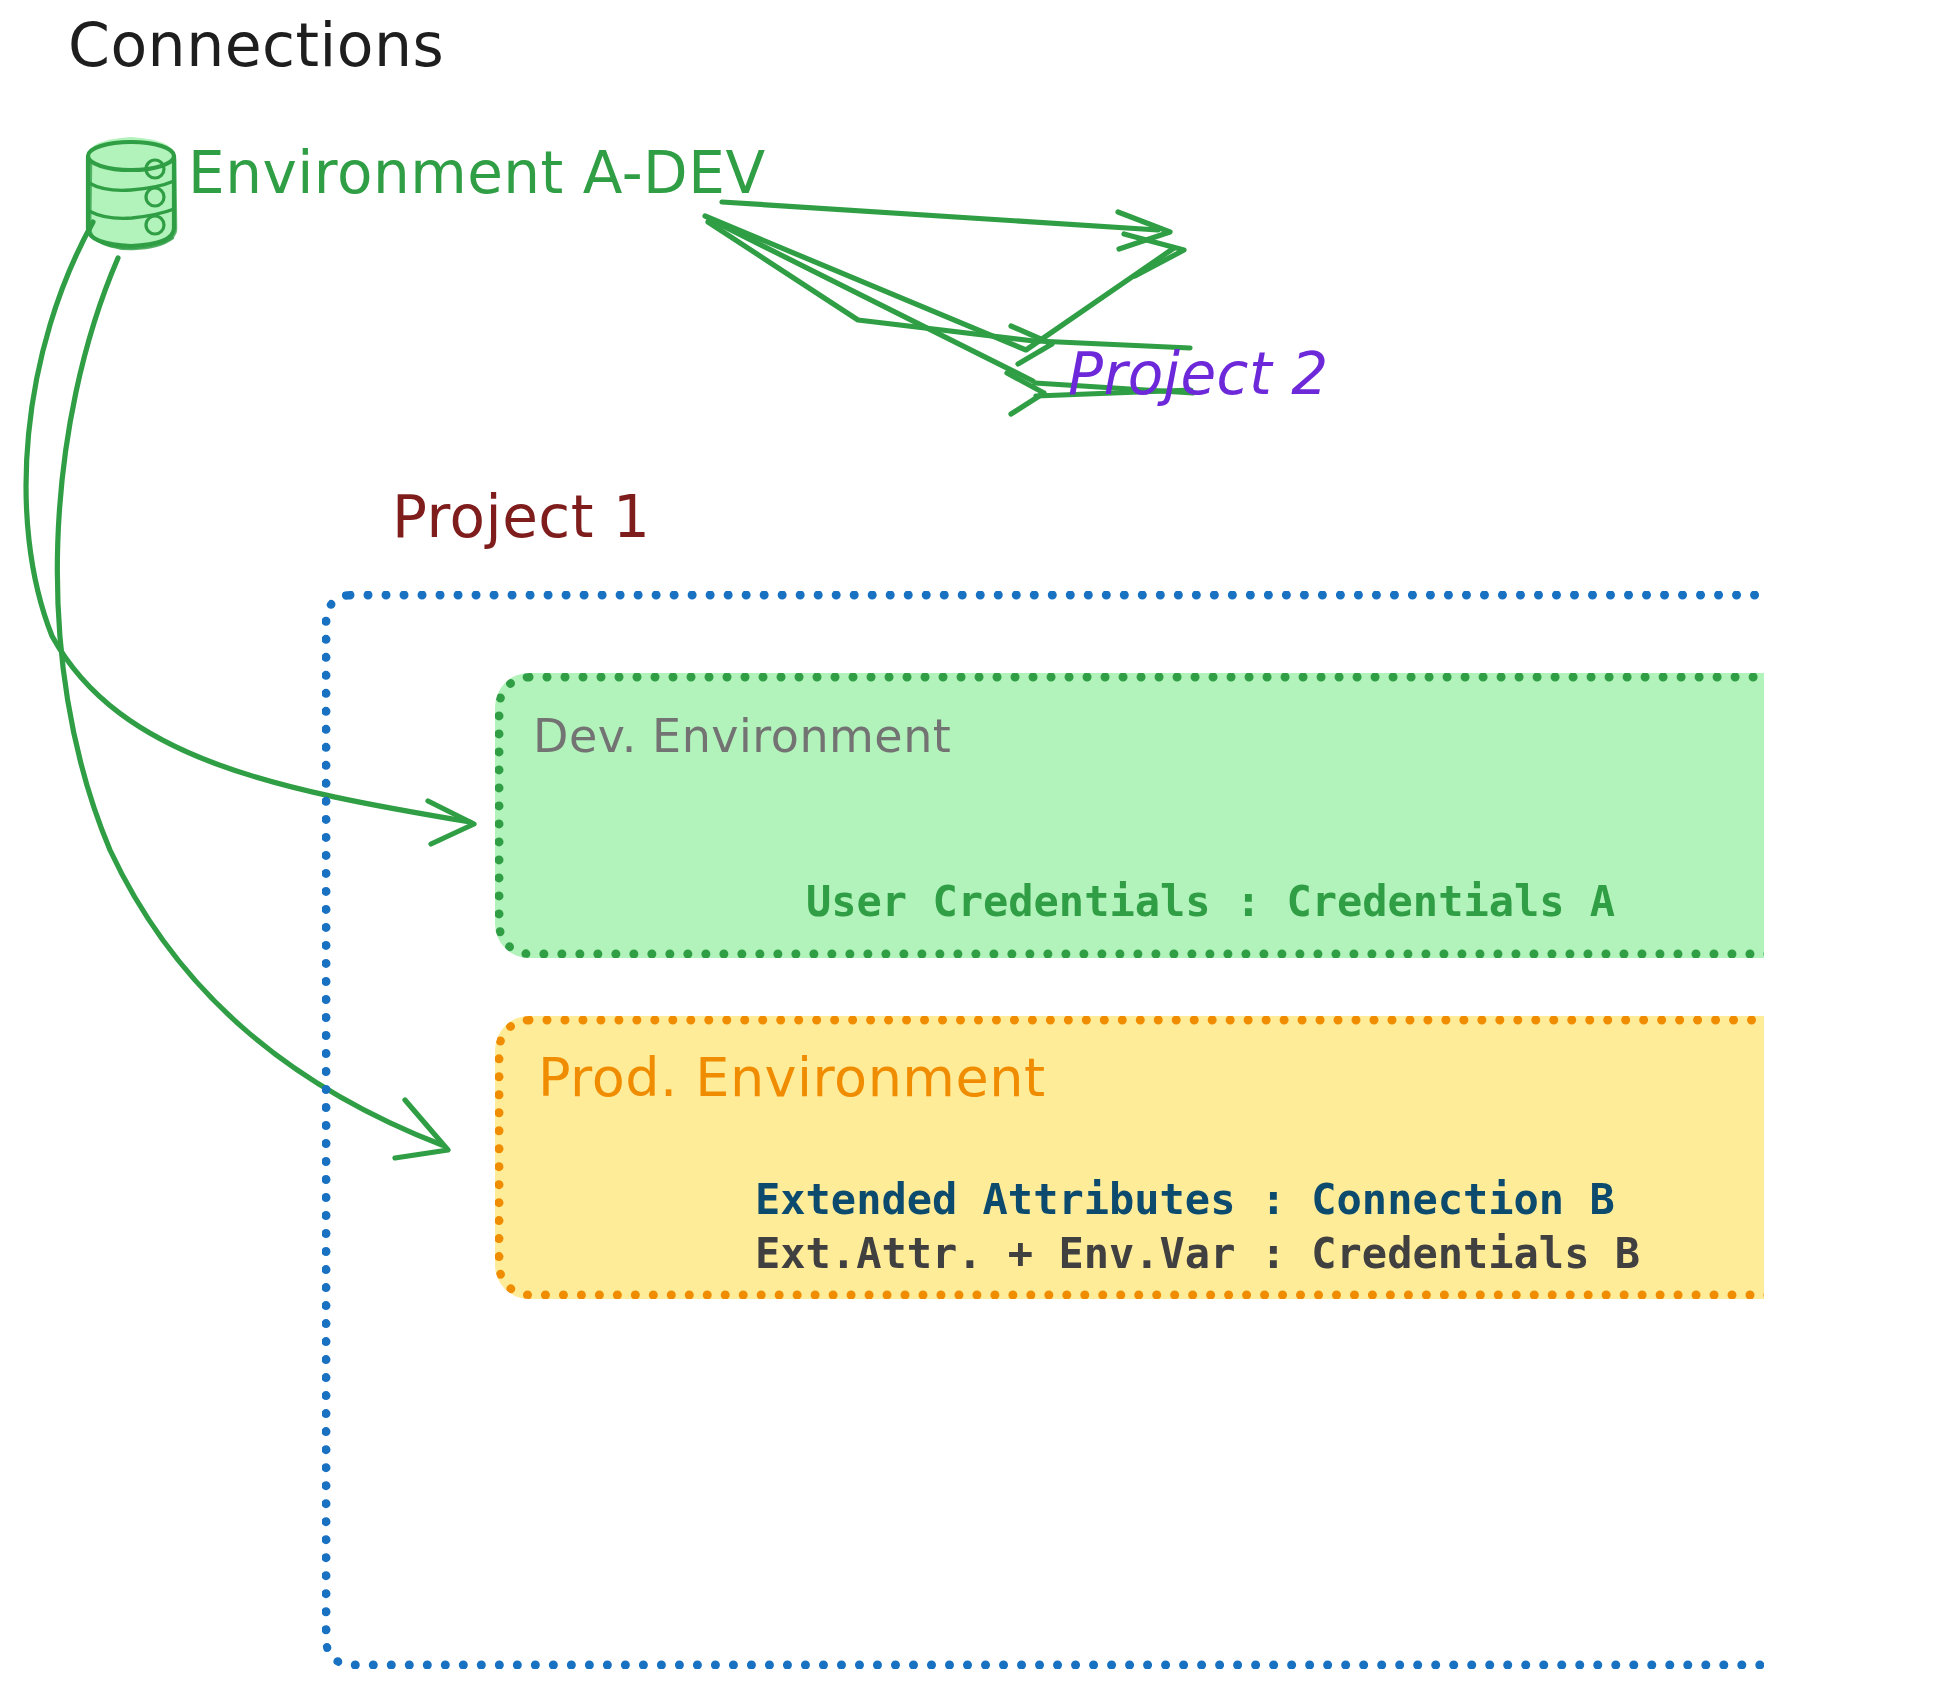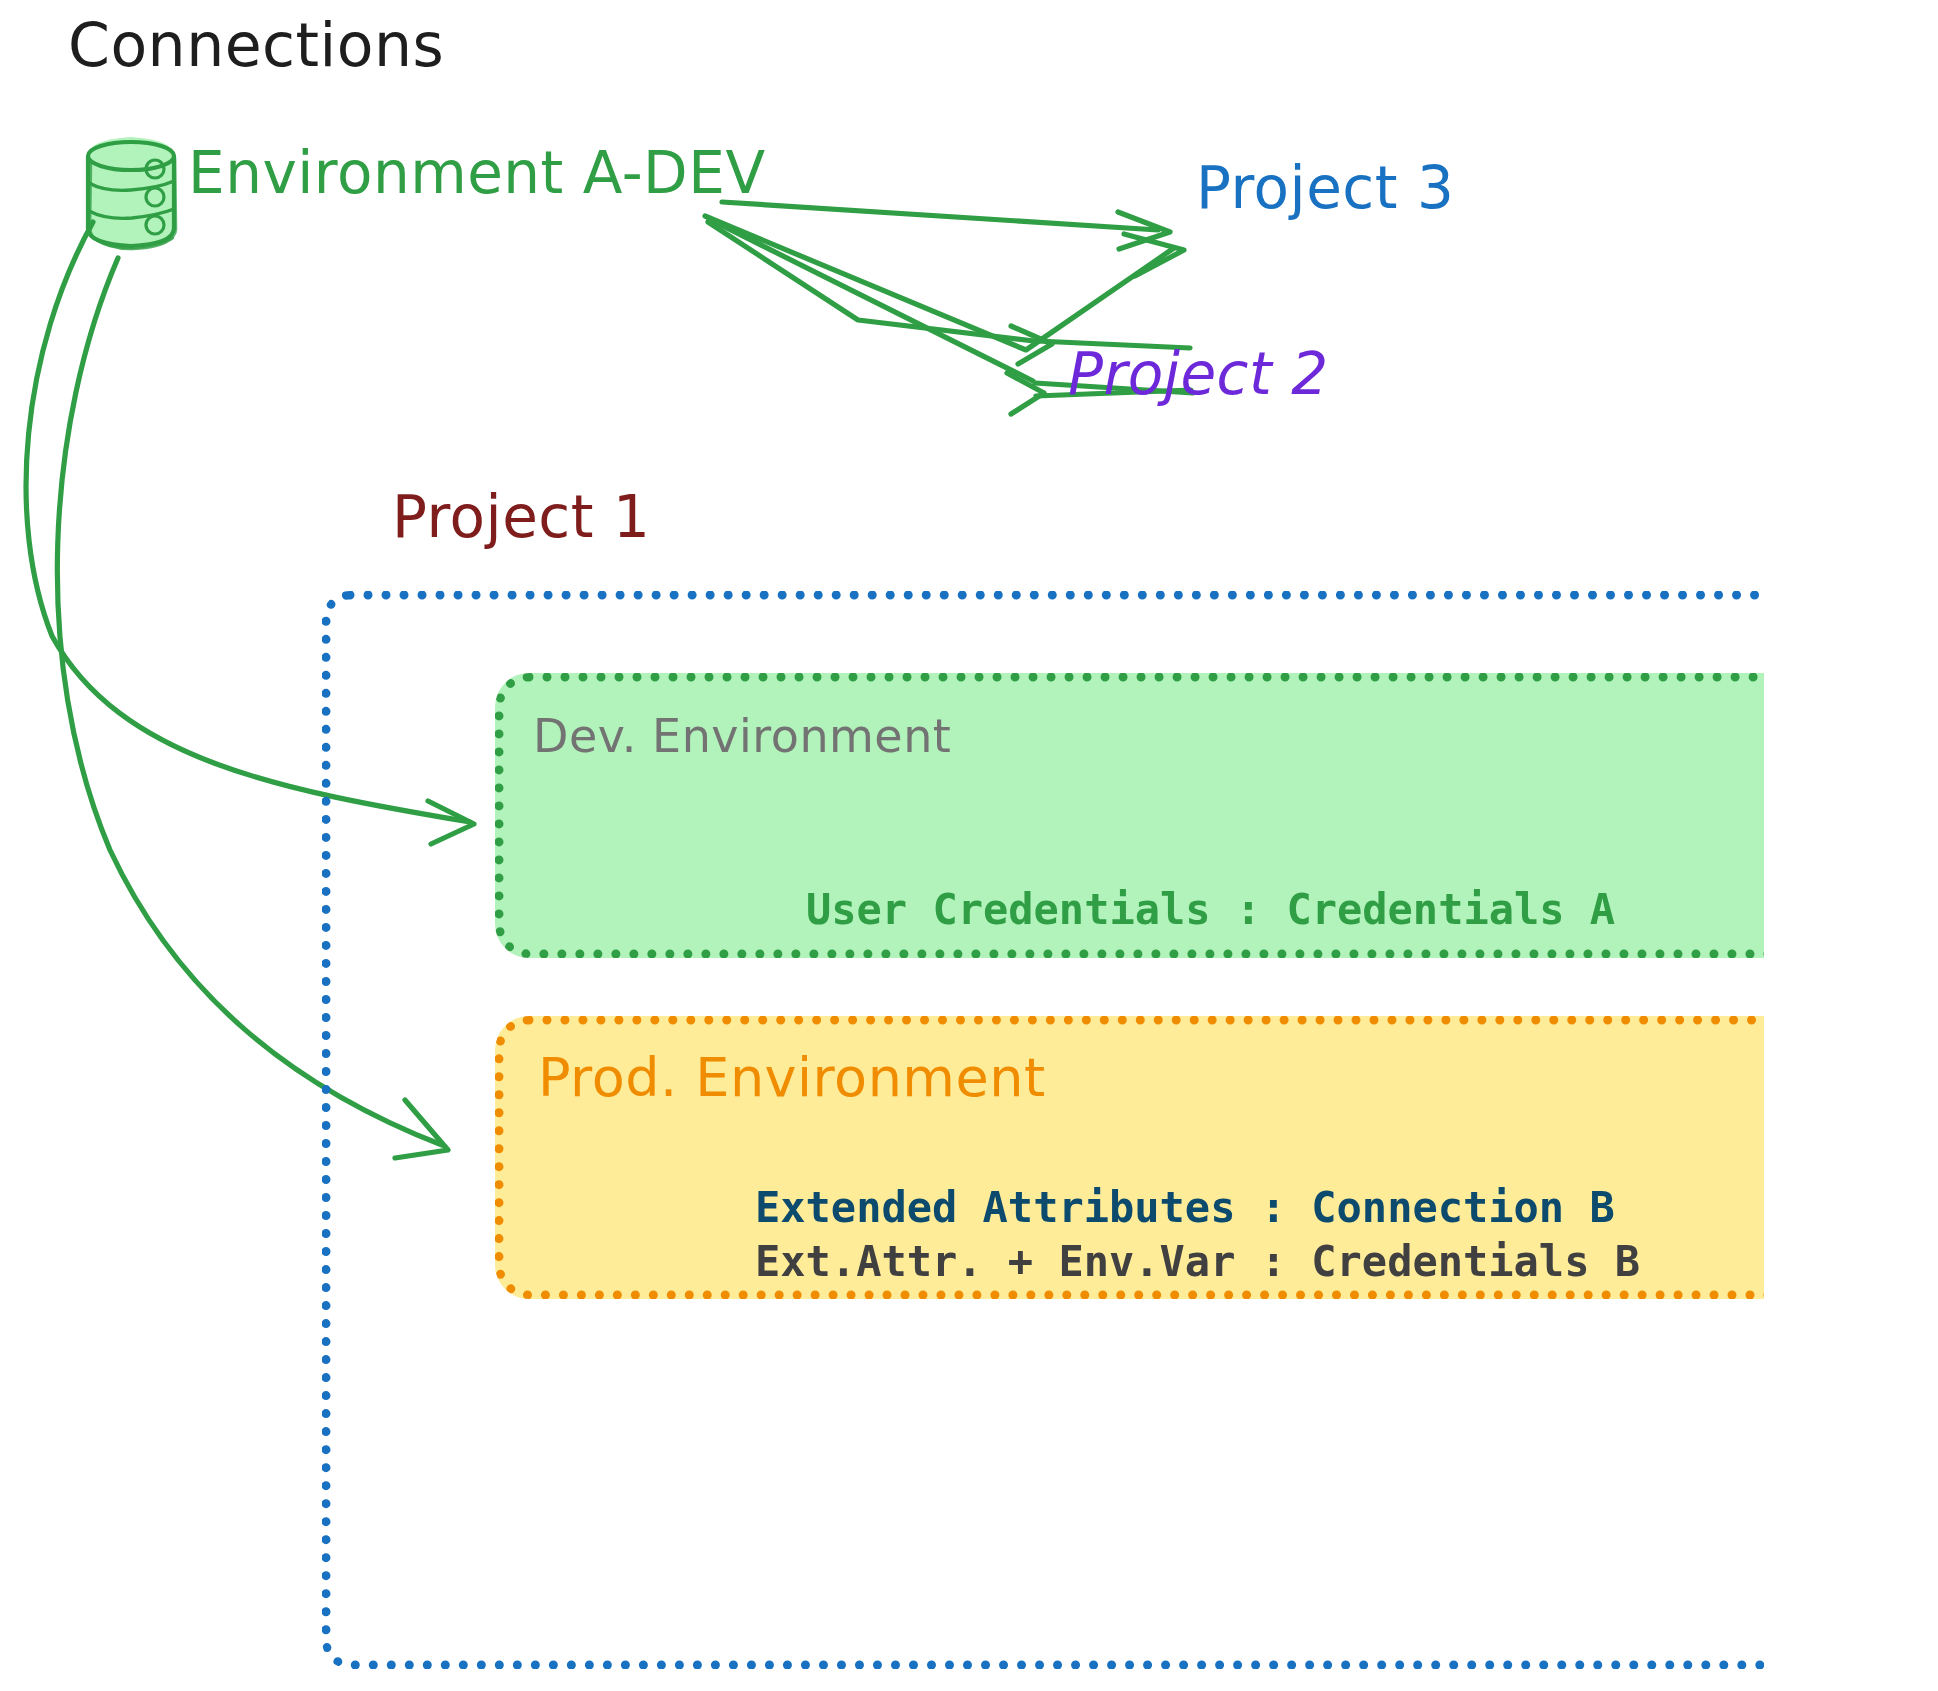--- a/index.html
+++ b/index.html
@@ -31,21 +31,20 @@
   }
   .hand {
     font-family: "DejaVu Sans", sans-serif;
     font-weight: 400;
     letter-spacing: 0.5px;
   }
   .mono {
     font-family: "DejaVu Sans Mono", monospace;
     font-weight: 700;
     letter-spacing: 0px;
-    margin-top: 8px;
   }
 
   
   #title-connections {
     left: 68px;
     top: 14px;
     font-size: 60px;
     color: #1e1e1e;
   }
 
@@ -201,21 +200,20 @@
       <path d="M118 258 C 48 420, 30 660, 110 850 C 180 1000, 300 1090, 442 1145"></path>
       <path d="M405 1100 L448 1150 L395 1158"></path>
     </g>
 
   </svg>
 
   <div class="txt hand" id="title-connections">Connections</div>
 
   <div class="txt hand" id="label-connection-a-dev">Environment A-DEV</div>
 
-  <div class="txt hand" id="label-project-3">Project 3</div>
 
   <div class="txt hand" id="label-project-2">Project 2</div>
 
   <div class="txt hand" id="label-project-1">Project 1</div>
 
   <div id="project1-container"></div>
 
   <div id="dev-env-box"></div>
 
   <div class="txt hand" id="dev-env-title">Dev. Environment</div>

